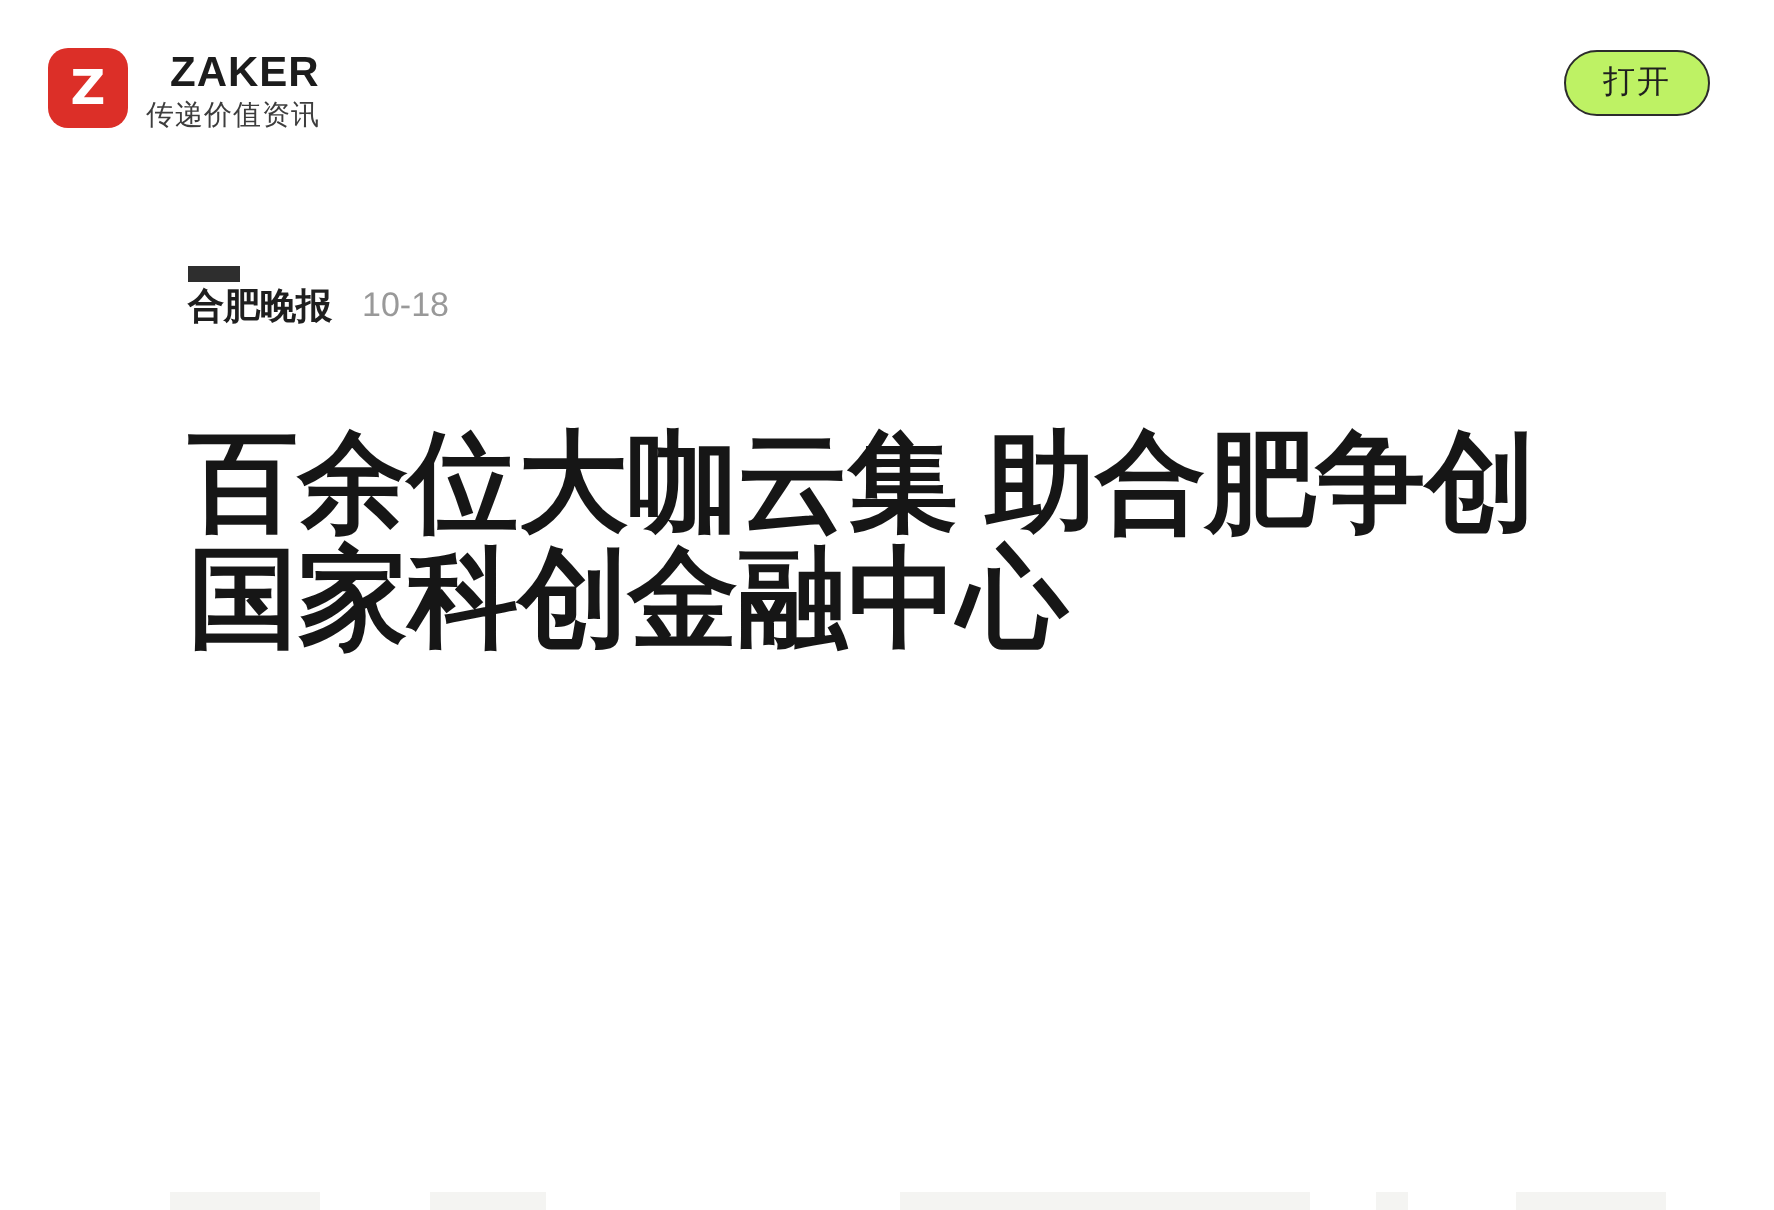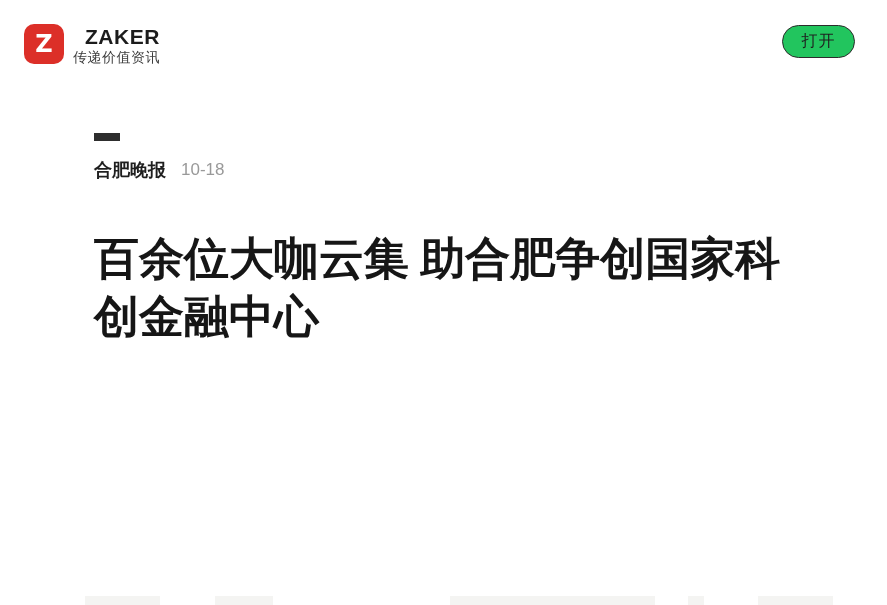--- a/index.html
+++ b/index.html
@@ -45,51 +45,51 @@
     font-size: 14px;
     color: #3d3d3d;
     letter-spacing: 0.5px;
     margin-top: 1px;
   }
   .open-btn {
     margin-top: 1px;
     min-width: 73px;
     height: 33px;
     padding: 0 18px;
-    background: #22c55e;
+    background: #bef264;
     border: 1.5px solid #2c2c2c;
     border-radius: 17px;
     font-size: 16px;
     color: #1f1f1f;
     letter-spacing: 1px;
     font-family: "Liberation Sans", sans-serif;
     cursor: pointer;
   }
 
   
   .content { margin: 0 81px 0 94px; width: 712px; }
   .dash {
     margin-top: 69px;
     width: 26px; height: 8px;
     background: #2e2e2e;
   }
   .source-row {
-    margin-top: 19px;
+    margin-top: 2px;
     font-size: 18px;
     line-height: 20px;
     display: flex;
     align-items: flex-end;
   }
   .source-name { font-weight: bold; color: #1f1f1f; cursor: pointer; }
   .source-date { margin-left: 15px; color: #999999; font-size: 17px; }
 
   .title {
     margin-top: 50px;
     font-family: "Liberation Serif", "DejaVu Serif", serif;
-    font-size: 45px;
+    font-size: 55px;
     font-weight: bold;
     color: #161616;
     line-height: 58px;
   }
 
   .body-text {
     margin-top: 55px;
     font-size: 22px;
     line-height: 40px;
     color: #3f3f3f;

